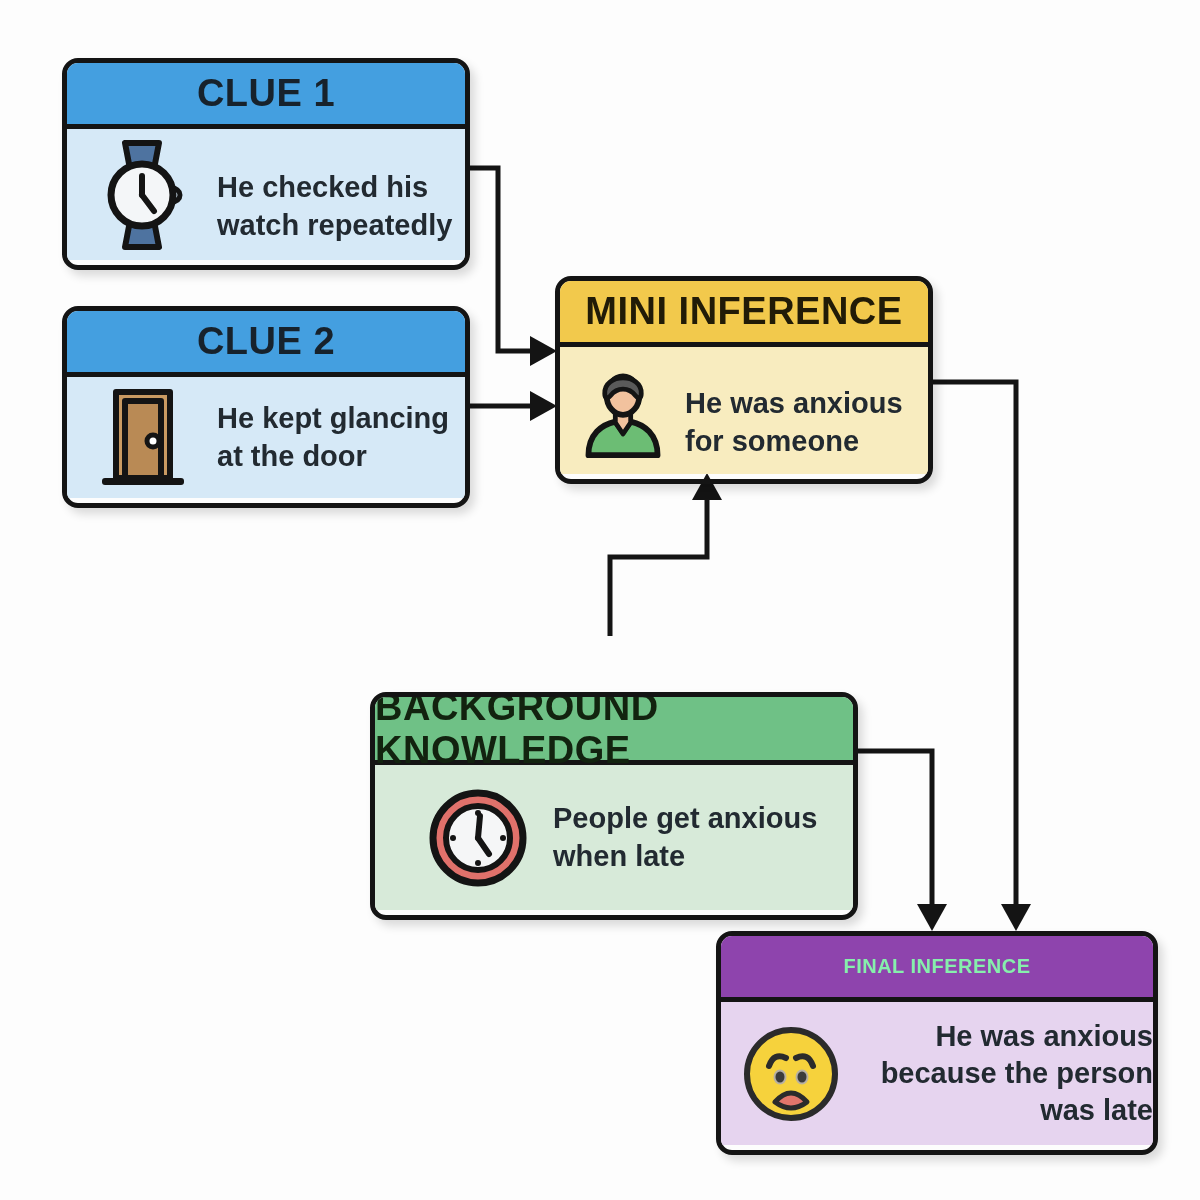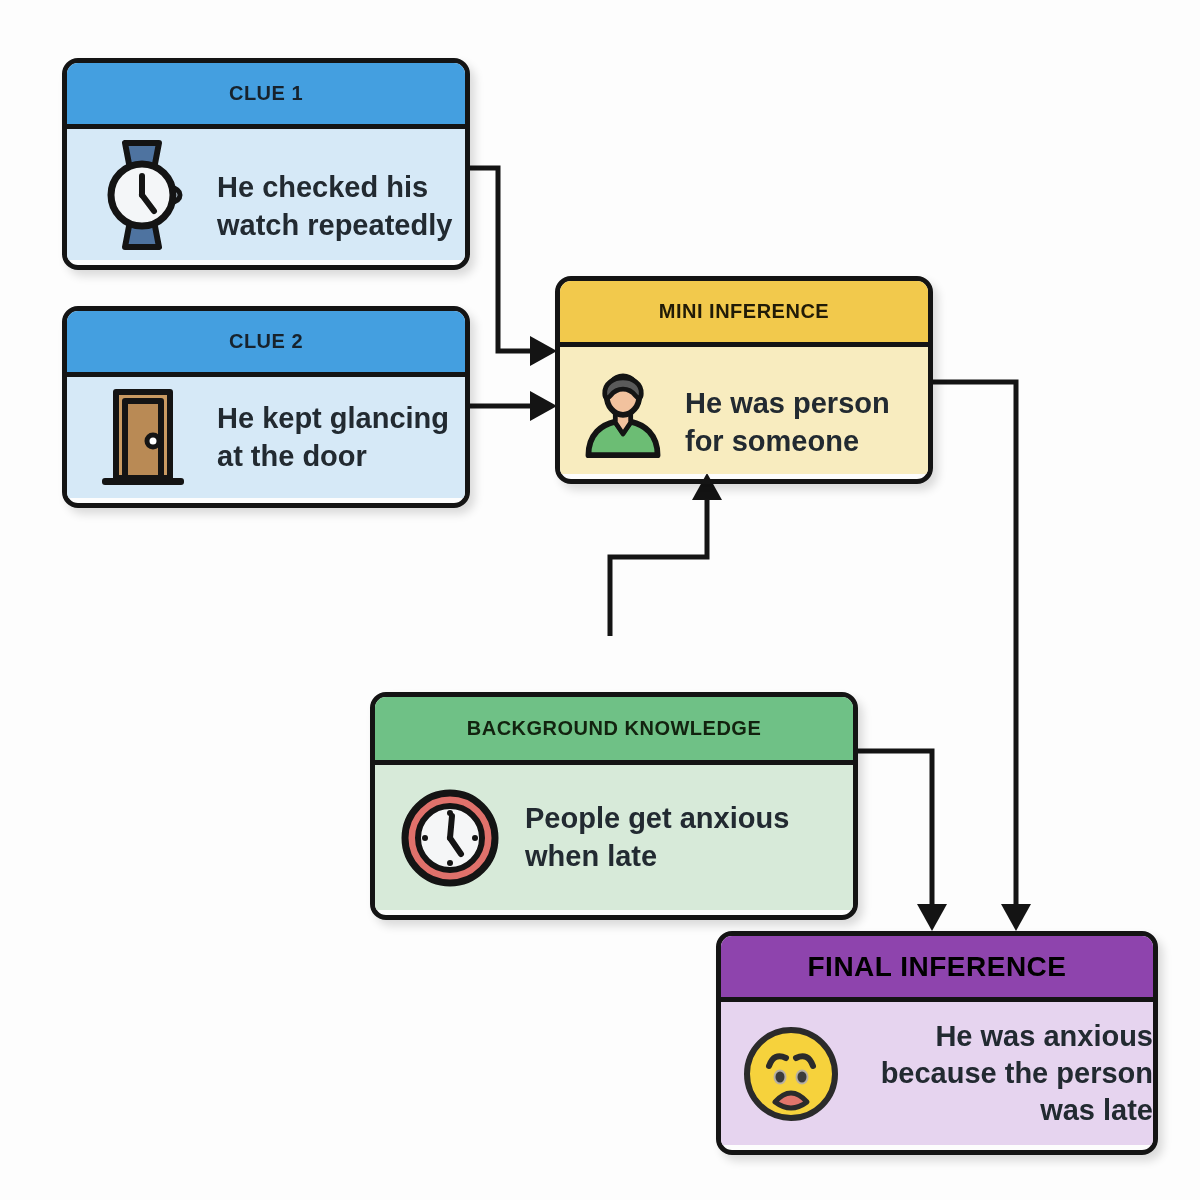--- a/index.html
+++ b/index.html
@@ -8,21 +8,21 @@
     font-family:"Liberation Sans","DejaVu Sans",sans-serif;
   }
   #arrow-layer{position:absolute;left:0;top:0;z-index:1;pointer-events:none;}
   .card{
     position:absolute;z-index:2;border:5px solid #141414;border-radius:16px;
     overflow:hidden;box-shadow:5px 6px 10px rgba(0,0,0,0.14);
   }
   .card-header{
     display:flex;align-items:center;justify-content:center;
     border-bottom:5px solid #141414;
-    font-weight:bold;font-size:20px;letter-spacing:.5px;color:#17222c;
+    font-weight:bold;font-size:38px;letter-spacing:.5px;color:#17222c;
   }
   .card-body{
     display:flex;align-items:center;height:100%;
     font-weight:bold;font-size:29px;line-height:1.28;color:#222a31;
   }
   .icon-wrap{flex:0 0 auto;display:flex;align-items:center;justify-content:center;}
   .body-text{flex:0 1 auto;}
 
   
   #clue1{left:62px;top:58px;width:398px;height:202px;}
@@ -35,26 +35,26 @@
 
   
   #mini{left:555px;top:276px;width:368px;height:198px;}
   #mini .card-header{background:#f2c94c;height:61px;color:#211b07;}
   #mini .card-body{background:#f8ecbf;height:127px;}
   #mini .icon-wrap{width:125px;}
 
   
   #bk{left:370px;top:664px;width:478px;height:218px;margin-top:28px;}
   #bk .card-header{background:#6fc186;height:63px;color:#12230f;}
-  #bk .card-body{background:#d7ead9;height:145px;}
+  #bk .card-body{background:#d7ead9;height:145px;padding-left:28px;}
   #bk .icon-wrap{width:150px;}
 
   
   #final{left:716px;top:931px;width:432px;height:214px;}
-  #final .card-header{background:#8e44ad;height:61px;color:#000000;font-size:28px;}
+  #final .card-header{background:#8e44ad;height:61px;color:#86efac;font-size:20px;}
   #final .card-body{background:#e6d4ef;height:143px;text-align:right;}
   #final .icon-wrap{width:140px;}
 
   .max-w-240{max-width:250px;margin-top:24px;}
   .max-w-230{max-width:240px;}
   .max-w-300{max-width:300px;}
 </style>
 </head>
 <body>
 
@@ -119,21 +119,21 @@
     <div class="card-body">
       <span class="icon-wrap">
         <svg width="96" height="100" viewBox="0 0 100 104">
           <path d="M50 90 L50 104 M18 104 L18 92 M82 104 L82 92" stroke="none" fill="none"></path>
           <path d="M14 98 C14 76 28 66 42 63 L50 74 L58 63 C72 66 86 76 86 98 Z" fill="#6cbd74" stroke="#141414" stroke-width="6" stroke-linejoin="round"></path>
           <path d="M42 50 L42 64 L50 76 L58 64 L58 50 Z" fill="#f2c29e" stroke="#141414" stroke-width="5" stroke-linejoin="round"></path>
           <ellipse cx="50" cy="36" rx="17" ry="20" fill="#f2c29e" stroke="#141414" stroke-width="6"></ellipse>
           <path d="M31 34 C30 12 70 12 69 34 C69 39 66 40 63 36 C56 27 44 27 37 36 C34 40 31 39 31 34 Z" fill="#5a5a5a" stroke="#141414" stroke-width="5" stroke-linejoin="round"></path>
         </svg>
       </span>
-      <span class="body-text max-w-240">He was person for someone</span>
+      <span class="body-text max-w-240">He was anxious for someone</span>
     </div>
   </div>
 
   <div class="card" id="bk">
     <div class="card-header">BACKGROUND KNOWLEDGE</div>
     <div class="card-body">
       <span class="icon-wrap">
         <svg width="104" height="104" viewBox="0 0 104 104">
           <circle cx="52" cy="52" r="45" fill="#e0716b" stroke="#141414" stroke-width="7"></circle>
           <circle cx="52" cy="52" r="32" fill="#f5f6f7" stroke="#141414" stroke-width="6"></circle>

